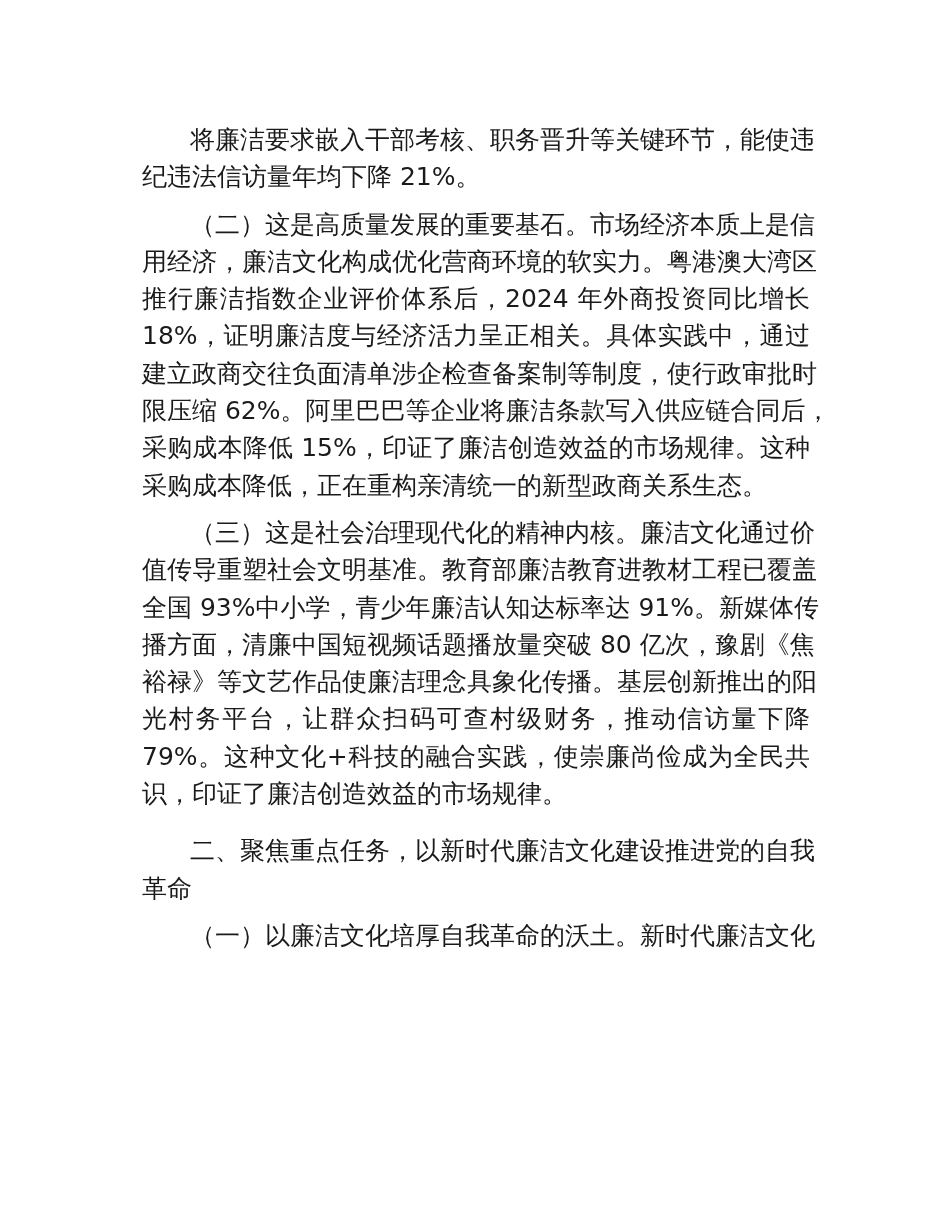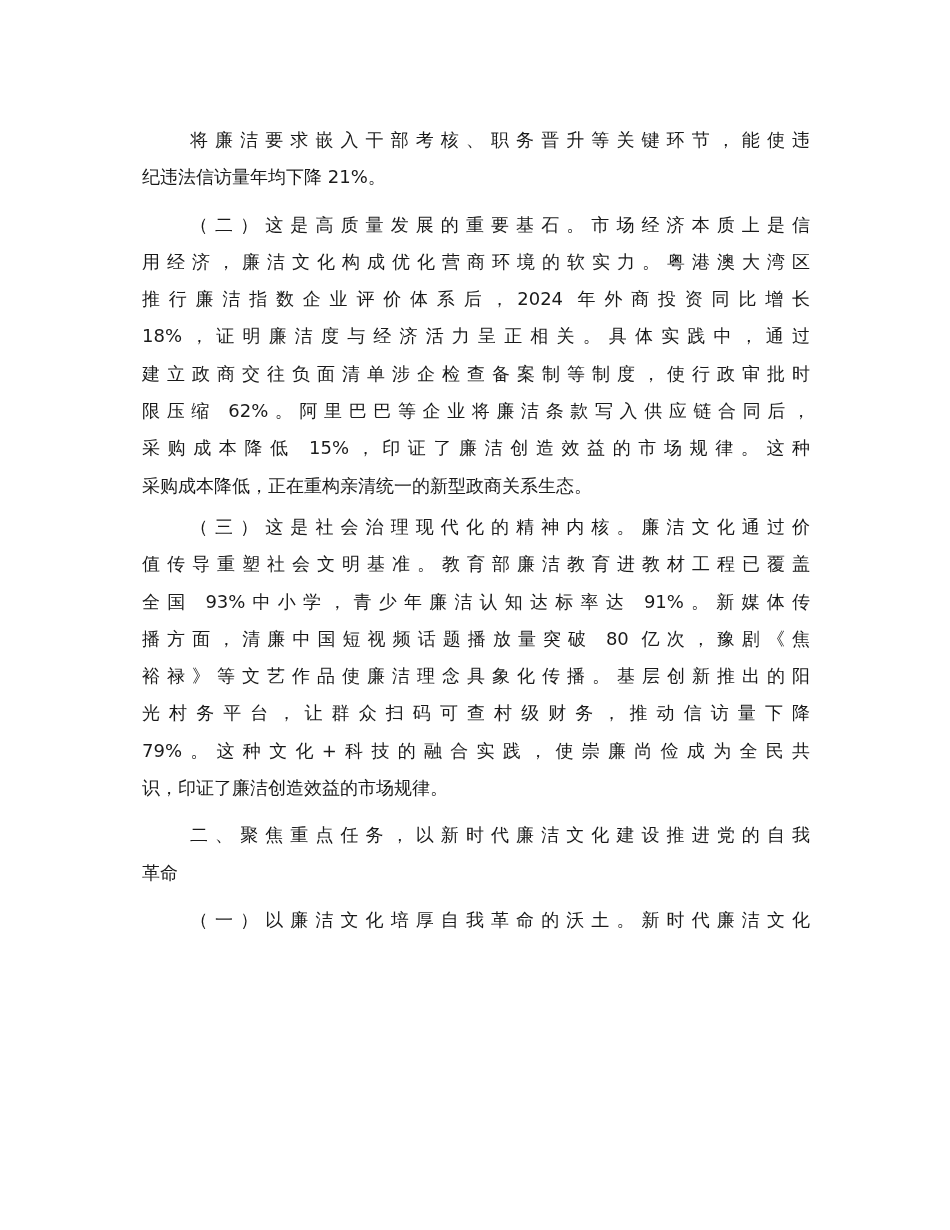--- a/index.html
+++ b/index.html
@@ -13,21 +13,21 @@
       position: relative;
       overflow: hidden;
     }
     .page {
       position: absolute;
       left: 142px;
       top: 121px;
       width: 668px;
       color: #1a1a1a;
       font-family: "DejaVu Sans", sans-serif;
-      font-size: 18px;
+      font-size: 25px;
       line-height: 37.3px;
     }
     .line {
       display: block;
       white-space: nowrap;
       text-align: justify;
       text-align-last: justify;
     }
     .line.last {
       text-align-last: left;
@@ -39,32 +39,32 @@
 </head>
 <body>
 
 <div class="page">
 
   <div class="para-block" style="margin-bottom:10px;">
     <span class="line indent">将廉洁要求嵌入干部考核、职务晋升等关键环节，能使违</span>
     <span class="line last">纪违法信访量年均下降 21%。</span>
   </div>
 
-  <div class="para-block" style="margin-bottom:4px;">
+  <div class="para-block" style="margin-bottom:10px;">
     <span class="line indent">（二）这是高质量发展的重要基石。市场经济本质上是信</span>
     <span class="line">用经济，廉洁文化构成优化营商环境的软实力。粤港澳大湾区</span>
     <span class="line">推行廉洁指数企业评价体系后，2024 年外商投资同比增长</span>
     <span class="line">18%，证明廉洁度与经济活力呈正相关。具体实践中，通过</span>
     <span class="line">建立政商交往负面清单涉企检查备案制等制度，使行政审批时</span>
     <span class="line">限压缩 62%。阿里巴巴等企业将廉洁条款写入供应链合同后，</span>
     <span class="line">采购成本降低 15%，印证了廉洁创造效益的市场规律。这种</span>
     <span class="line last">采购成本降低，正在重构亲清统一的新型政商关系生态。</span>
   </div>
 
-  <div class="para-block" style="margin-bottom:10px;">
+  <div class="para-block" style="margin-bottom:20px;">
     <span class="line indent">（三）这是社会治理现代化的精神内核。廉洁文化通过价</span>
     <span class="line">值传导重塑社会文明基准。教育部廉洁教育进教材工程已覆盖</span>
     <span class="line">全国 93%中小学，青少年廉洁认知达标率达 91%。新媒体传</span>
     <span class="line">播方面，清廉中国短视频话题播放量突破 80 亿次，豫剧《焦</span>
     <span class="line">裕禄》等文艺作品使廉洁理念具象化传播。基层创新推出的阳</span>
     <span class="line">光村务平台，让群众扫码可查村级财务，推动信访量下降</span>
     <span class="line">79%。这种文化+科技的融合实践，使崇廉尚俭成为全民共</span>
     <span class="line last">识，印证了廉洁创造效益的市场规律。</span>
   </div>
 

